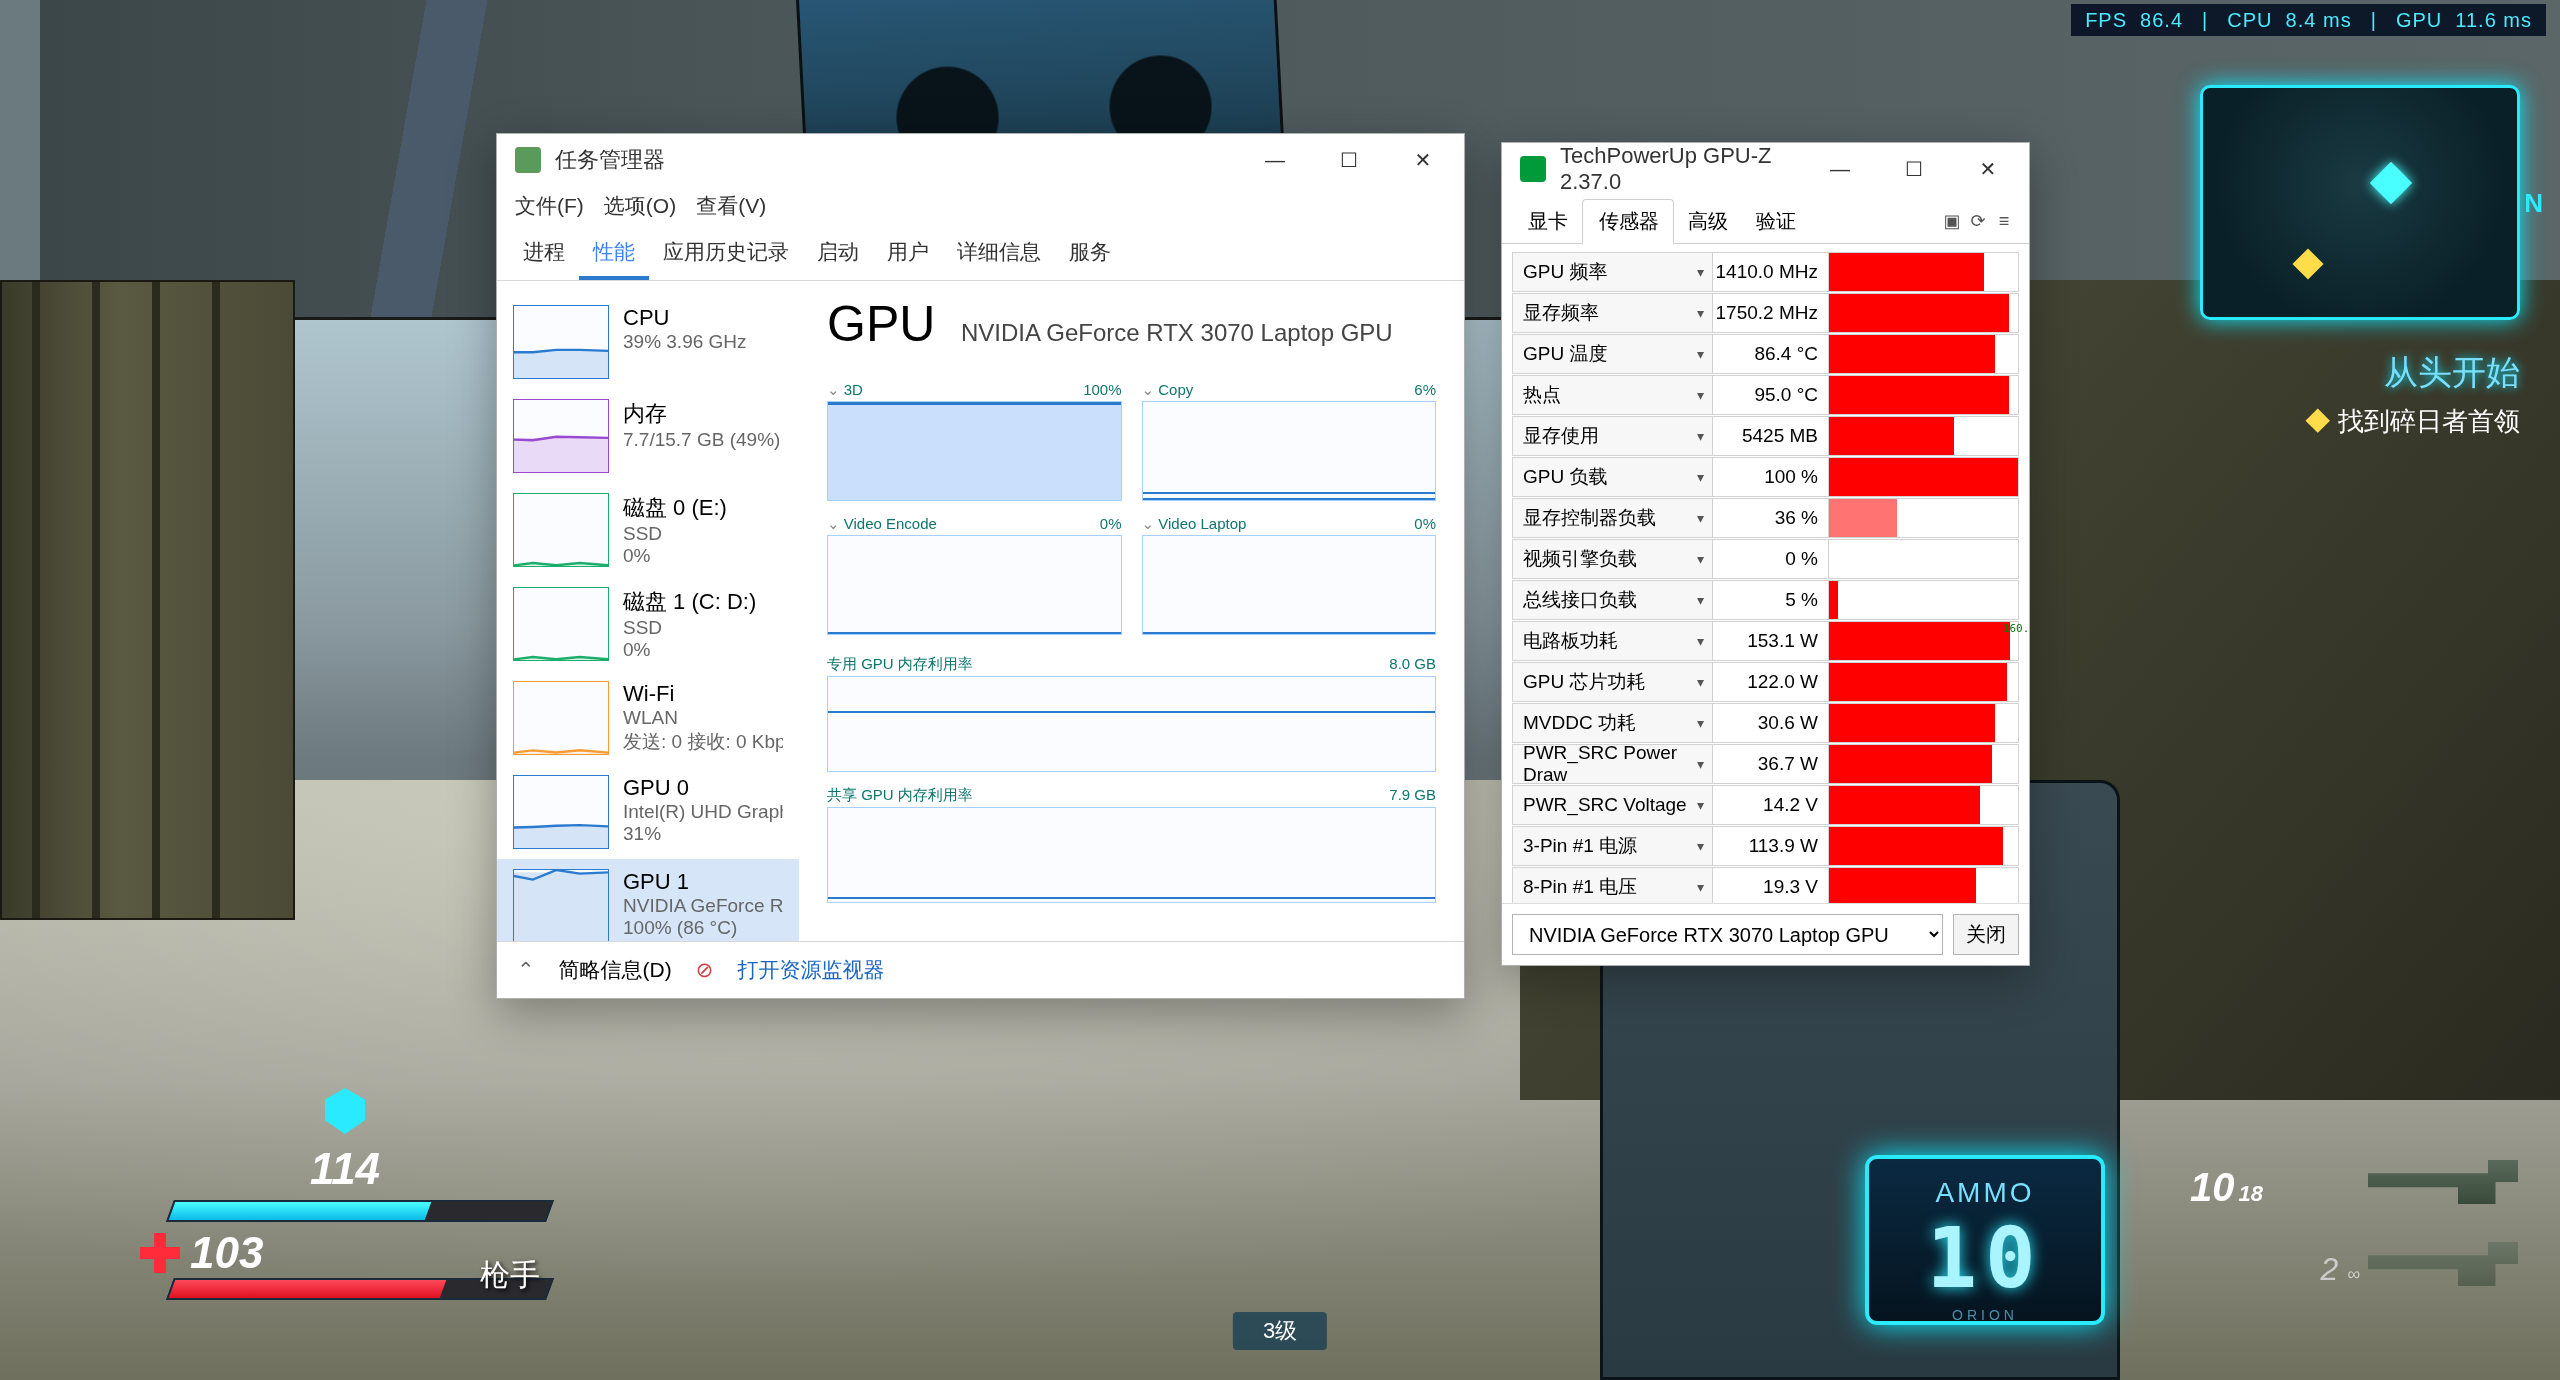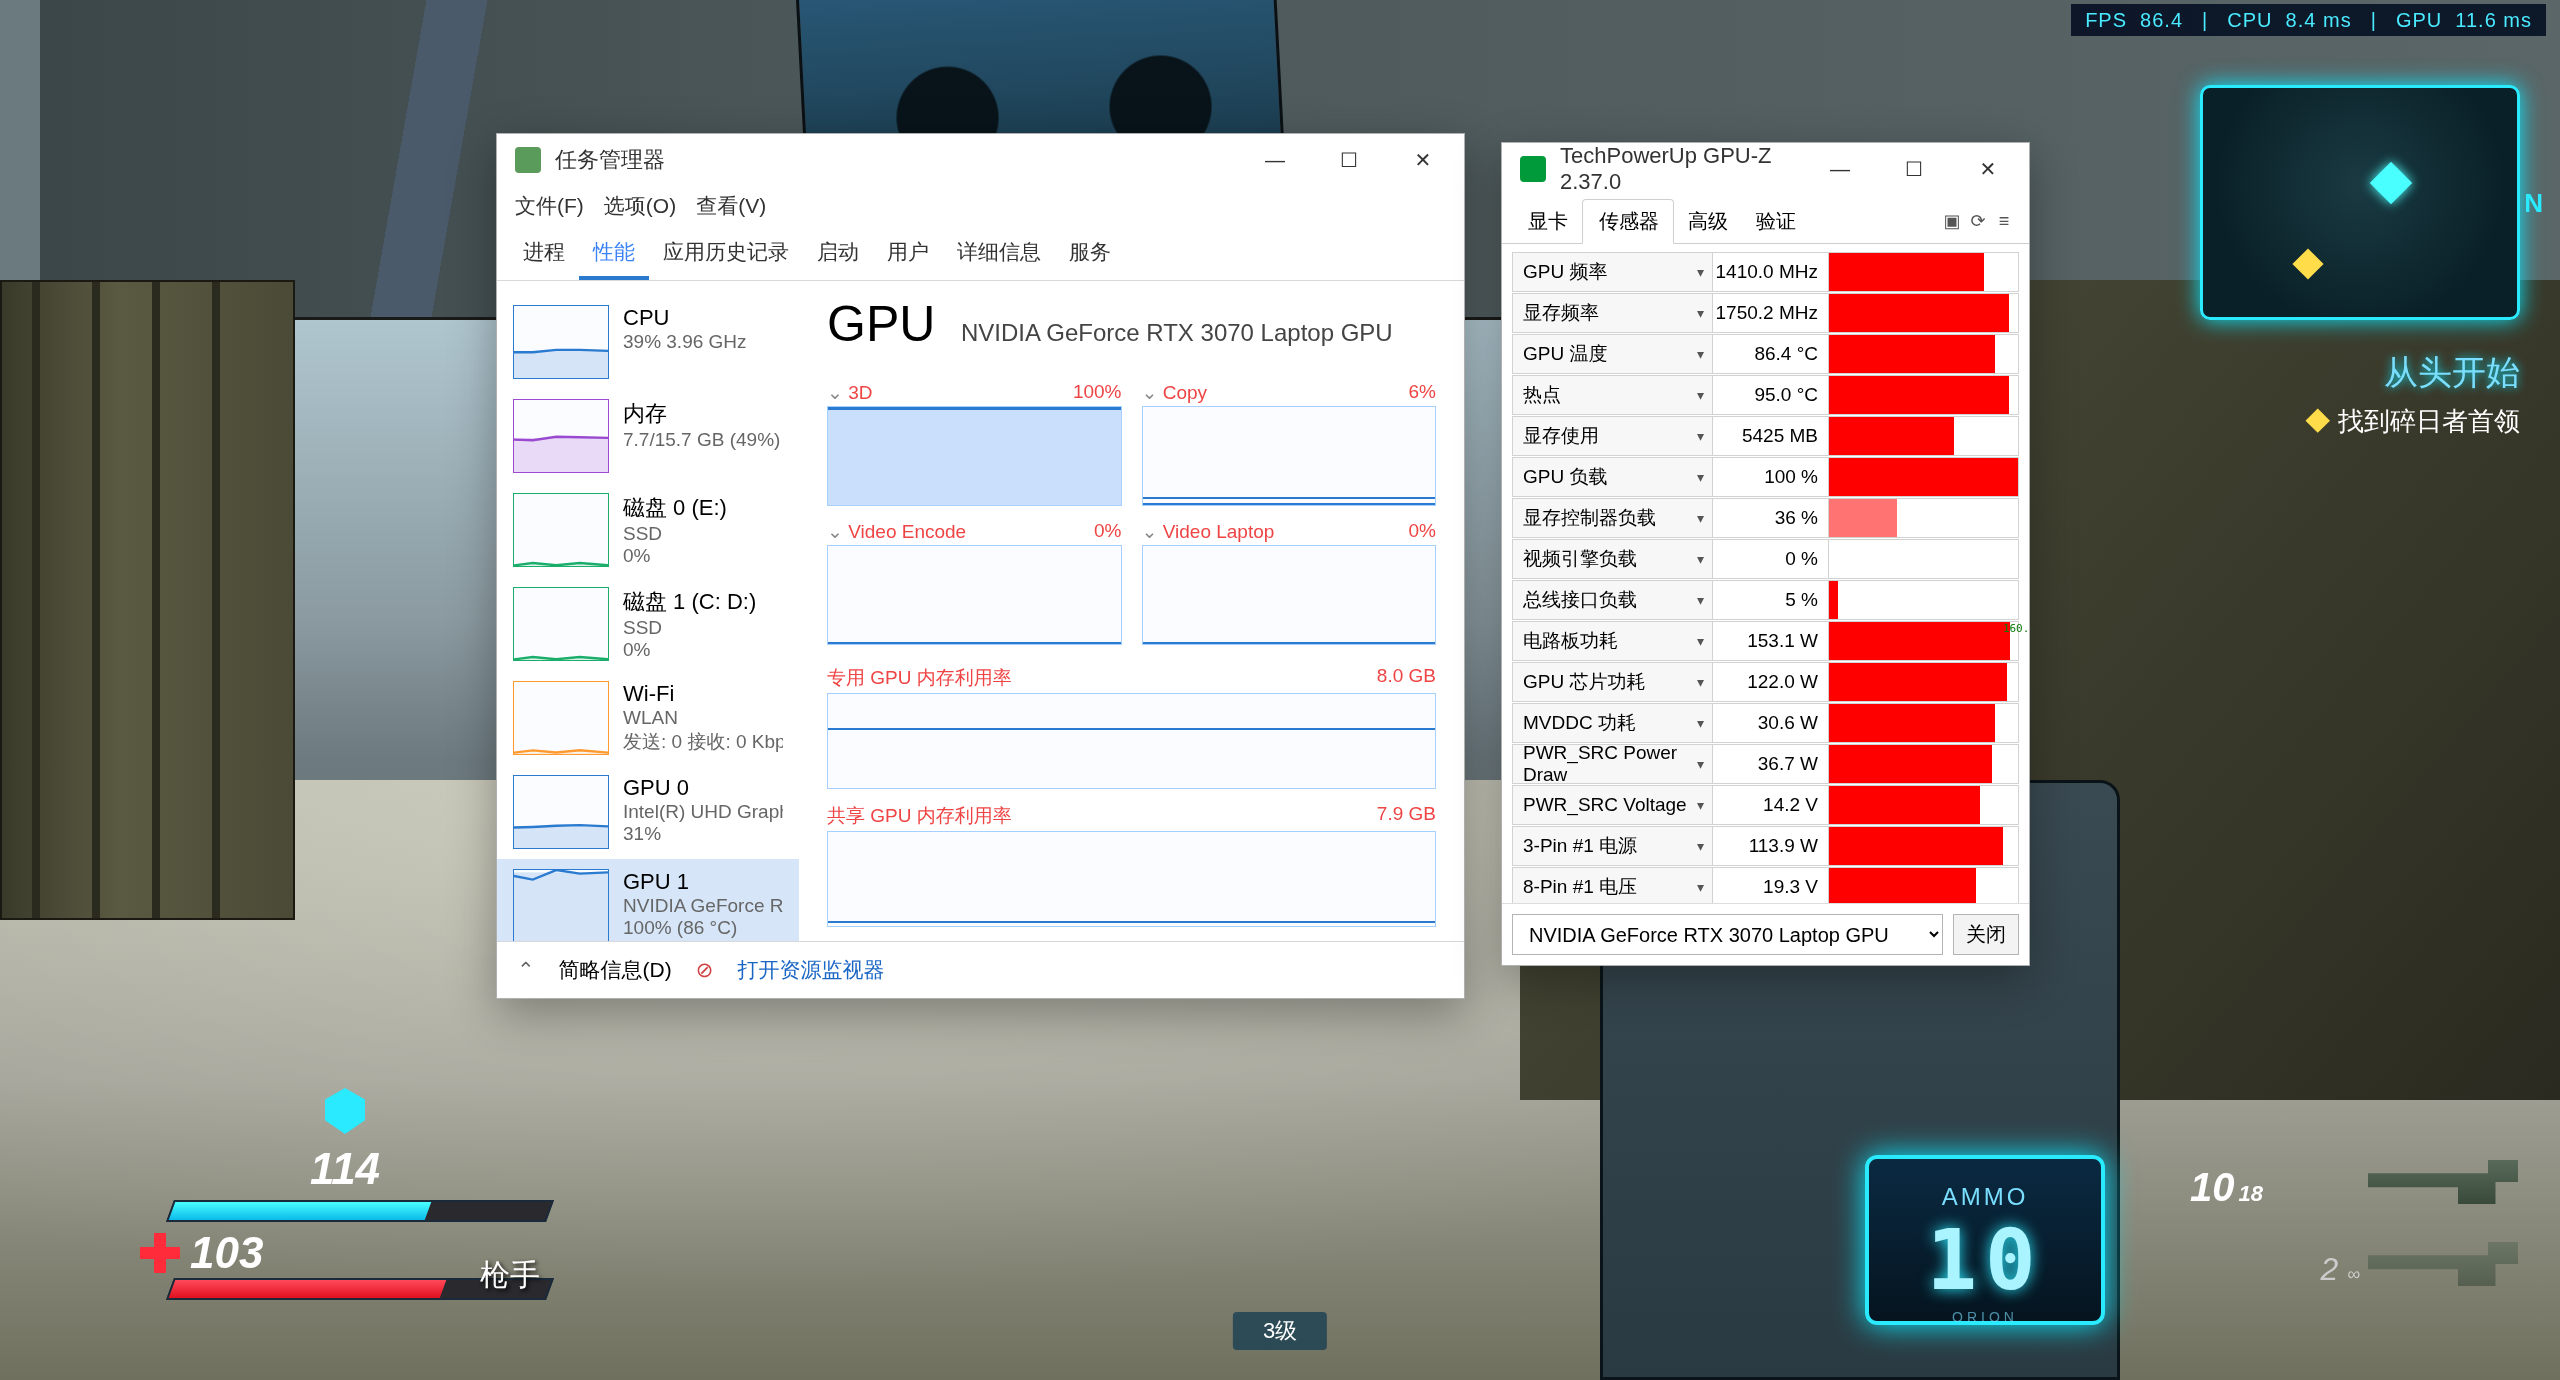--- a/index.html
+++ b/index.html
@@ -55,21 +55,21 @@
 .minimap .player { position:absolute; top:35%; left:55%; width:30px; height:30px; background:#4affff; transform:rotate(45deg); box-shadow:0 0 12px #4affff; }
 .minimap .obj { position:absolute; top:72%; left:30%; width:22px; height:22px; background:#ffdc4a; transform:rotate(45deg); }
 .objective { position:absolute; top:350px; right:40px; width:300px; color:#fff; text-align:right; }
 .objective .t1 { font-size:34px; color:#7adfff; text-shadow:0 0 10px #0aeaff; margin-bottom:8px; }
 .objective .t2 { font-size:26px; color:#fff; }
 .objective .t2 .d { color:#ffdc4a; }
 
 .ammo-box { position:absolute; right:455px; bottom:55px; width:240px; height:170px;
   background:linear-gradient(#0a2a42,#05141f); border:4px solid #2aeaff; border-radius:12px;
   box-shadow:0 0 30px #0aeaff; text-align:center; color:#7adfff; }
-.ammo-box .lbl { font-size:24px; margin-top:24px; letter-spacing:3px; }
+.ammo-box .lbl { font-size:28px; margin-top:18px; letter-spacing:3px; }
 .ammo-box .num { font-size:84px; font-weight:bold; letter-spacing:8px; font-family:monospace; color:#aaf4ff; text-shadow:0 0 15px #2aeaff; }
 .ammo-box .brand { font-size:14px; letter-spacing:4px; opacity:0.6; }
 
 .hp-box { position:absolute; left:140px; bottom:80px; }
 .hp-shield { display:flex; align-items:center; gap:10px; margin-bottom:6px;flex-direction:column; }
 .hp-shield .ico { width:40px; height:46px; background:#2aeaff; clip-path:polygon(50% 0,100% 25%,100% 70%,50% 100%,0 70%,0 25%); }
 .hp-shield .num { font-size:44px; font-weight:bold; color:#fff; font-style:italic; }
 .hp-bar { width:380px; height:22px; background:#2a2a2e; border:2px solid #1a2a3a; transform:skewX(-20deg); margin-left:30px; }
 .hp-bar .f { height:100%; background:linear-gradient(#4affff,#0abaea); }
 .hp-health { display:flex; align-items:center; gap:10px; margin-top:6px; }
@@ -114,21 +114,21 @@
 .tm-thumb.green { border-color:#6ad6a0; }
 .tm-thumb.orange{ border-color:#ffb870; }
 .tm-info { flex:1; font-size:20px; color:#444; overflow:hidden; }
 .tm-info .nm { color:#000; font-size:22px; }
 .tm-info .s  { color:#666; font-size:19px; white-space:nowrap; }
 
 .tm-detail { flex:1; padding:0 28px; overflow:hidden; }
 .tm-detail h1 { font-size:50px; font-weight:400; display:inline-block; margin-right:20px; }
 .tm-detail .sub { font-size:24px; color:#444; }
 .gp-grid { display:grid; grid-template-columns:1fr 1fr; gap:12px 20px; margin-top:26px; }
-.gp-cell .gh { display:flex; justify-content:space-between; font-size:19px; color:#ef4444; padding:2px 0; }
+.gp-cell .gh { display:flex; justify-content:space-between; font-size:15px; color:#0f766e; padding:2px 0; }
 .gp-cell .gh .l::before { content:"⌄ "; color:#888; }
 .gp-box { height:100px; border:1px solid #a6d0ff; background:#fafcff; position:relative; overflow:hidden; }
 .gp-box.tall { height:96px; }
 .gp-fill { position:absolute; left:0; right:0; bottom:0; background:rgba(60,140,240,0.26); border-top:2px solid #2a7ad0; }
 .gp-box .ln { position:absolute; left:0; right:0; border-top:2px solid #2a7ad0; }
 .gp-cell.full { grid-column:1 / -1; }
 
 .tm-foot { border-top:1px solid #d8d8d8; padding:14px 20px; font-size:21px; display:flex; gap:24px; align-items:center; }
 .tm-foot .lnk { color:#1a66c4; }
 .tm-foot .chev { color:#666; }

